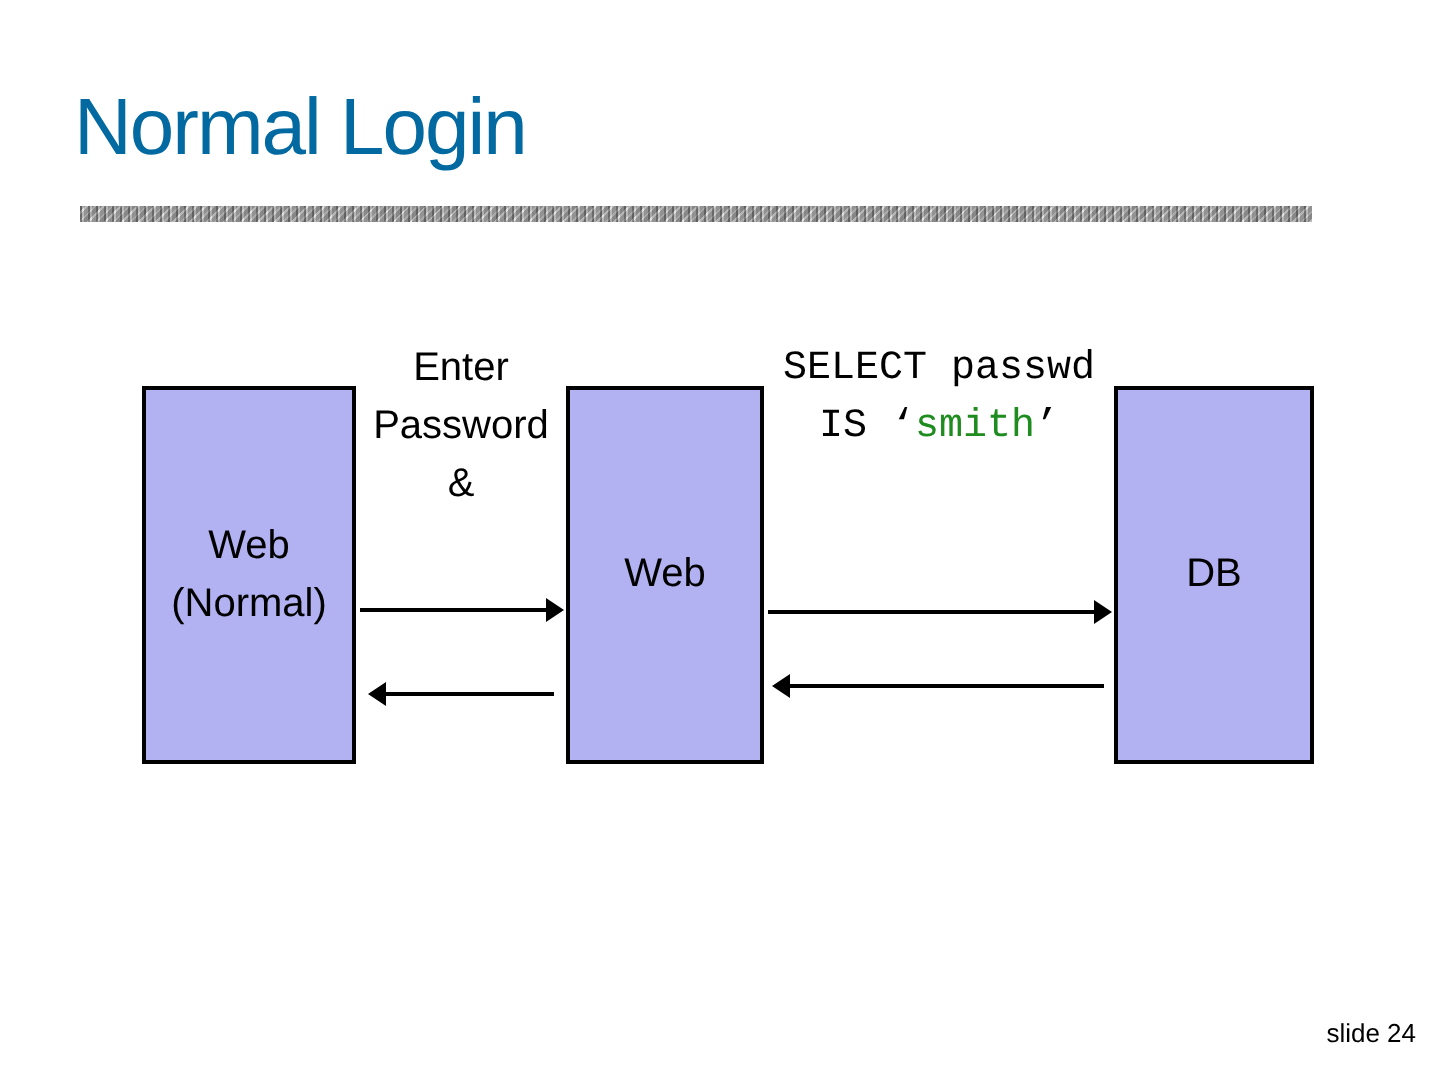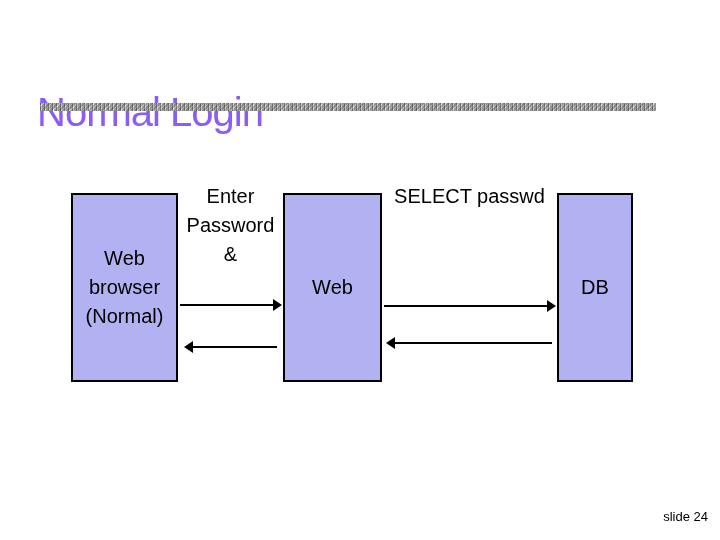--- a/index.html
+++ b/index.html
@@ -49,31 +49,31 @@
     align-items: center;
     text-align: center;
   }
   .box .line {
     font-size: 20px;
     line-height: 29px;
     white-space: nowrap;
   }
   .box-browser { left: 71px;  width: 107px; }
   .box-server  { left: 283px; width: 99px;  }
-  .box-db      { left: 557px; width: 76px; }
+  .box-db      { left: 557px; width: 100px; }
   .msg {
     position: absolute;
-    top: 182px;
+    top: 170px;
     text-align: center;
     font-size: 20px;
     line-height: 29px;
     white-space: nowrap;
   }
   .msg-credentials { left: 176px; width: 109px; }
-  .msg-sql         { left: 382px; width: 175px; }
+  .msg-sql         { left: 382px; width: 175px; font-family: Liberation Mono, monospace; }
   .arrow {
     position: absolute;
     height: 14px;
   }
   .arrow .shaft {
     position: absolute;
     top: 6px;
     height: 2px;
     background: #000000;
   }
@@ -99,46 +99,48 @@
     top: 509px;
     font-size: 13px;
     line-height: 15px;
   }
 </style>
 </head>
 <body>
 
 <div class="slide">
 
-  <h1 class="title" style="color: #8b5cf6; margin-top: 48px;">Normal Login</h1>
+  <h1 class="title" style="color: #0369a1;">Normal Login</h1>
 
   <div class="divider"></div>
 
   <div class="box box-browser" style="background-color: rgb(178, 178, 242);">
     <div class="line">Web</div>
-    <div class="line">browser</div>
     <div class="line">(Normal)</div>
   </div>
 
   <div class="box box-server" style="background-color: rgb(178, 178, 242);">
     <div class="line">Web</div>
   </div>
 
   <div class="box box-db" style="background-color: rgb(178, 178, 242);">
     <div class="line">DB</div>
   </div>
 
   <div class="msg msg-credentials">
     <div>Enter</div>
     <div>Password</div>
     <div>&amp;</div>
   </div>
 
   <div class="msg msg-sql">
     <div>SELECT passwd</div>
+    <div>
+      <span>IS ‘</span><span style="color: rgb(30, 140, 30);">smith</span><span>’</span>
+    </div>
   </div>
 
   <div class="arrow arrow-right a1">
     <div class="shaft"></div>
     <div class="head"></div>
   </div>
   <div class="arrow arrow-left a2">
     <div class="shaft"></div>
     <div class="head"></div>
   </div>

